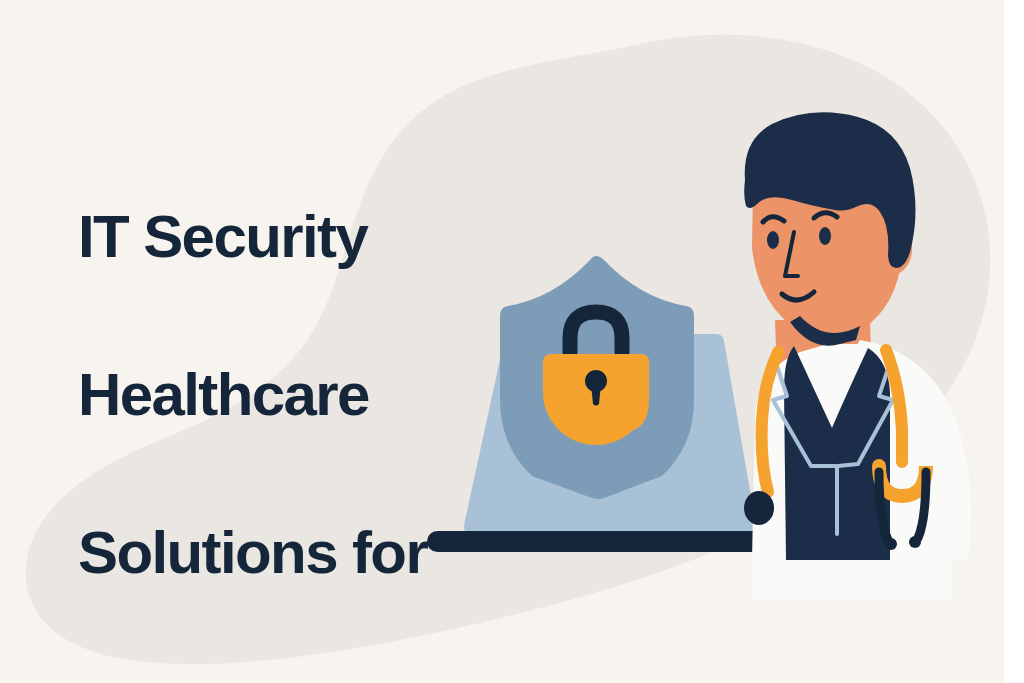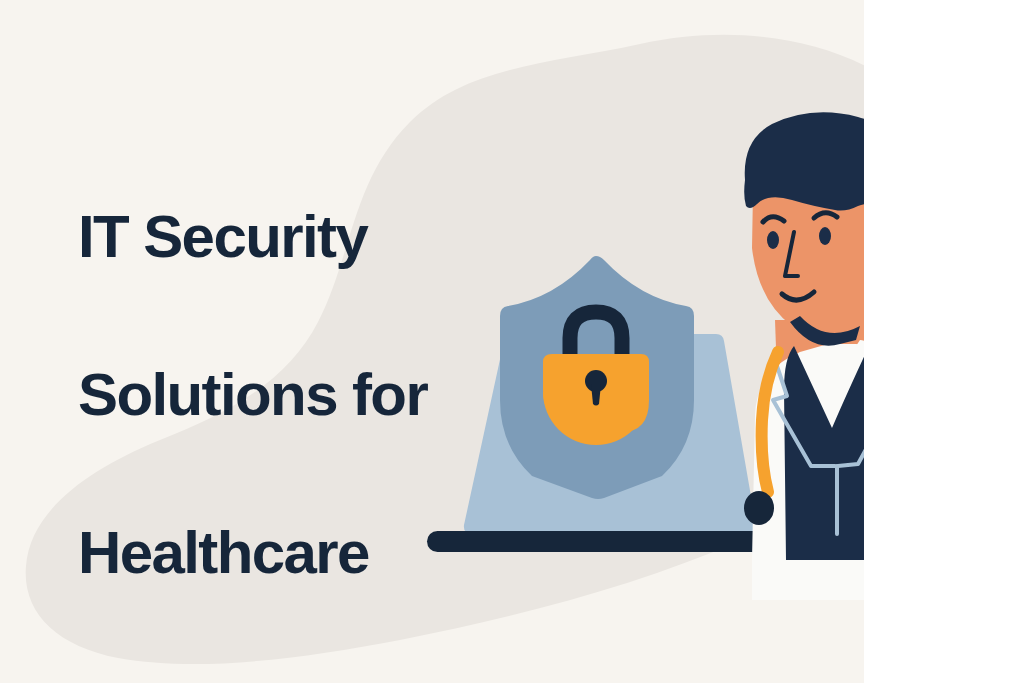--- a/index.html
+++ b/index.html
@@ -3,21 +3,21 @@
 <meta charset="utf-8">
 <title>IT Security Solutions for Healthcare Practices</title>
 <style>
   html, body {
     margin: 0;
     padding: 0;
     background: #ffffff;
   }
   #banner {
     position: relative;
-    width: 864px;
+    width: 1004px;
     height: 683px;
     overflow: hidden;
     background: #F7F4EF;
     font-family: "Liberation Sans", "DejaVu Sans", sans-serif;
   }
   #bg-svg, #art-svg {
     position: absolute;
     top: 0;
     left: 0;
     width: 1024px;
@@ -184,18 +184,18 @@
     <path fill="none" stroke="#16263A" stroke-width="9" stroke-linecap="round" d="M 926 472 Q 926 520, 918 538"></path>
     <circle cx="891" cy="544" r="6" fill="#16263A"></circle>
     <circle cx="915" cy="542" r="6" fill="#16263A"></circle>
 
     <ellipse cx="759" cy="508" rx="15" ry="17" fill="#16263A"></ellipse>
 
   </svg>
 
   <div id="headline">
     <span class="ln">IT Security</span>
+    <span class="ln">Healthcare</span>
     <span class="ln">Solutions for</span>
-    <span class="ln">Healthcare</span>
     <span class="ln">Practices</span>
   </div>
 
 </div>
 
 </body></html>

